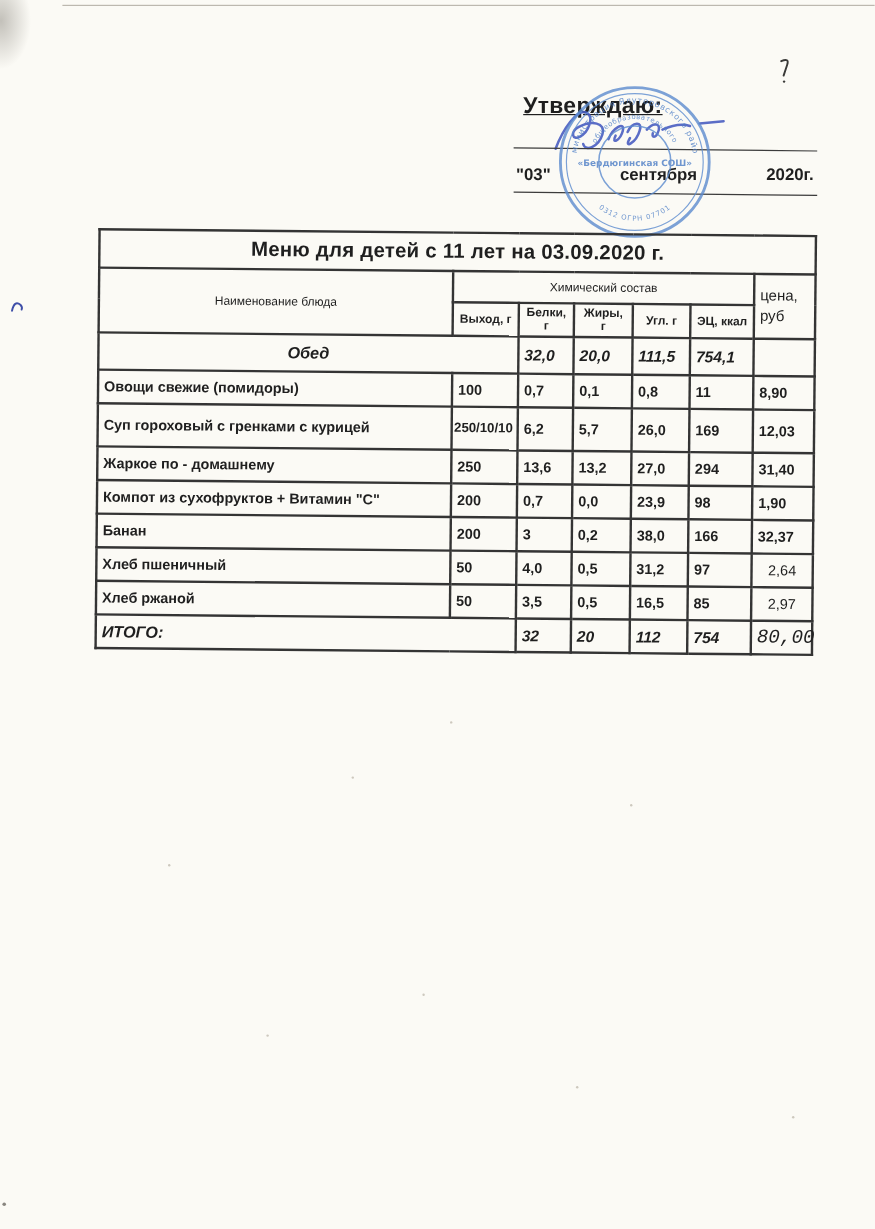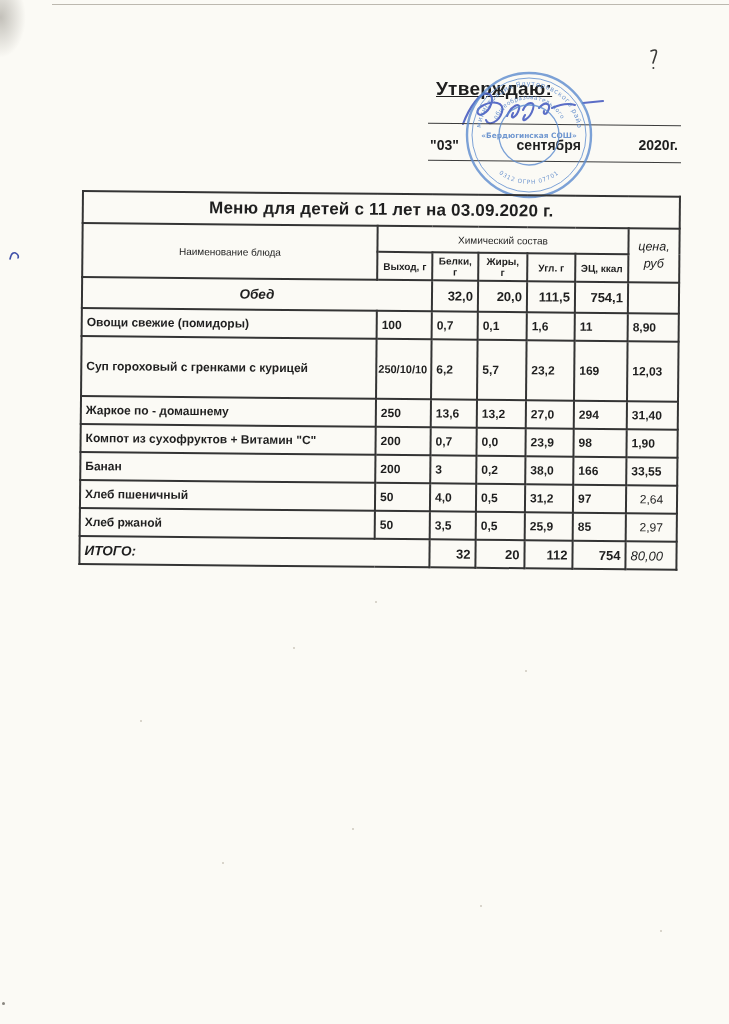--- a/index.html
+++ b/index.html
@@ -34,32 +34,32 @@
   
   table.doc-table{
     position:absolute;left:82px;top:190px;width:597px;
     border-collapse:collapse;table-layout:fixed;
     transform:rotate(.55deg);transform-origin:0 0;
   }
   .doc-table td{border:2px solid #343434;padding:0 4px;vertical-align:middle;background:transparent;}
   .cell-title{height:30px;text-align:center;font-size:17px;font-weight:bold;letter-spacing:.2px;}
   .cell-colname{height:52px;text-align:center;font-size:10px;}
   .cell-group{height:24px;text-align:center;font-size:10px;}
-  .cell-price-hd{text-align:center;font-size:12.5px;line-height:1.35;font-style:italic;}
+  .cell-price-hd{font-size:12.5px;line-height:1.35;}
   .cell-sub{height:26px;text-align:center;font-size:10px;font-weight:bold;}
   .row-section td{height:29px;}
   .cell-section-name{text-align:center;font-style:italic;font-weight:bold;font-size:13.5px;}
-  .num-it{text-align:right;font-weight:bold;font-size:13px;border-radius:11px;}
+  .num-it{text-align:left;font-style:italic;font-weight:bold;font-size:13px;border-radius:11px;}
   .row-data td{height:26px;}
   .cell-name{font-size:12px;font-weight:bold;padding-left:5px;}
   .num{text-align:left;font-size:12px;font-weight:bold;}
   .num-light{text-align:center;font-size:12px;font-weight:normal;}
   .row-total td{height:26px;}
   .cell-total{font-style:italic;font-weight:bold;font-size:13.5px;padding-left:5px;}
-  .cell-total-price{text-align:left;font-style:italic;font-size:13px;font-weight:normal;}
+  .cell-total-price{text-align:left;font-style:italic;font-size:16px;font-weight:normal;font-family:Liberation Mono, monospace;}
 </style>
 </head>
 <body>
 
 <div class="top-edge-line"></div>
 <div class="corner-smudge"></div>
 <div class="speck" style="left:375px;top:601px;"></div>
 <div class="speck" style="left:293px;top:647px;"></div>
 <div class="speck" style="left:525px;top:670px;"></div>
 <div class="speck" style="left:352px;top:828px;"></div>
@@ -159,30 +159,30 @@
     <td class="num-it">20,0</td>
     <td class="num-it">111,5</td>
     <td class="num-it">754,1</td>
     <td></td>
   </tr>
   <tr class="row-data">
     <td class="cell-name">Овощи свежие (помидоры)</td>
     <td class="num">100</td>
     <td class="num">0,7</td>
     <td class="num">0,1</td>
-    <td class="num">1,6</td>
+    <td class="num">0,8</td>
     <td class="num">11</td>
     <td class="num">8,90</td>
   </tr>
   <tr class="row-data">
     <td class="cell-name">Суп гороховый с гренками с курицей</td>
-    <td class="num" style="font-size:11px;padding:16px 1px;">250/10/10</td>
+    <td class="num" style="font-size:11px;padding:4px 1px;">250/10/10</td>
     <td class="num">6,2</td>
     <td class="num">5,7</td>
-    <td class="num">23,2</td>
+    <td class="num">26,0</td>
     <td class="num">169</td>
     <td class="num">12,03</td>
   </tr>
   <tr class="row-data">
     <td class="cell-name">Жаркое по - домашнему</td>
     <td class="num">250</td>
     <td class="num">13,6</td>
     <td class="num">13,2</td>
     <td class="num">27,0</td>
     <td class="num">294</td>
@@ -197,37 +197,37 @@
     <td class="num">98</td>
     <td class="num">1,90</td>
   </tr>
   <tr class="row-data">
     <td class="cell-name">Банан</td>
     <td class="num">200</td>
     <td class="num">3</td>
     <td class="num">0,2</td>
     <td class="num">38,0</td>
     <td class="num">166</td>
-    <td class="num">33,55</td>
+    <td class="num">32,37</td>
   </tr>
   <tr class="row-data">
     <td class="cell-name">Хлеб пшеничный</td>
     <td class="num">50</td>
     <td class="num">4,0</td>
     <td class="num">0,5</td>
     <td class="num">31,2</td>
     <td class="num">97</td>
     <td class="num-light">2,64</td>
   </tr>
   <tr class="row-data">
     <td class="cell-name">Хлеб ржаной</td>
     <td class="num">50</td>
     <td class="num">3,5</td>
     <td class="num">0,5</td>
-    <td class="num">25,9</td>
+    <td class="num">16,5</td>
     <td class="num">85</td>
     <td class="num-light">2,97</td>
   </tr>
   <tr class="row-total">
     <td class="cell-total" colspan="2">ИТОГО:</td>
     <td class="num-it">32</td>
     <td class="num-it">20</td>
     <td class="num-it">112</td>
     <td class="num-it">754</td>
     <td class="cell-total-price">80,00</td>

